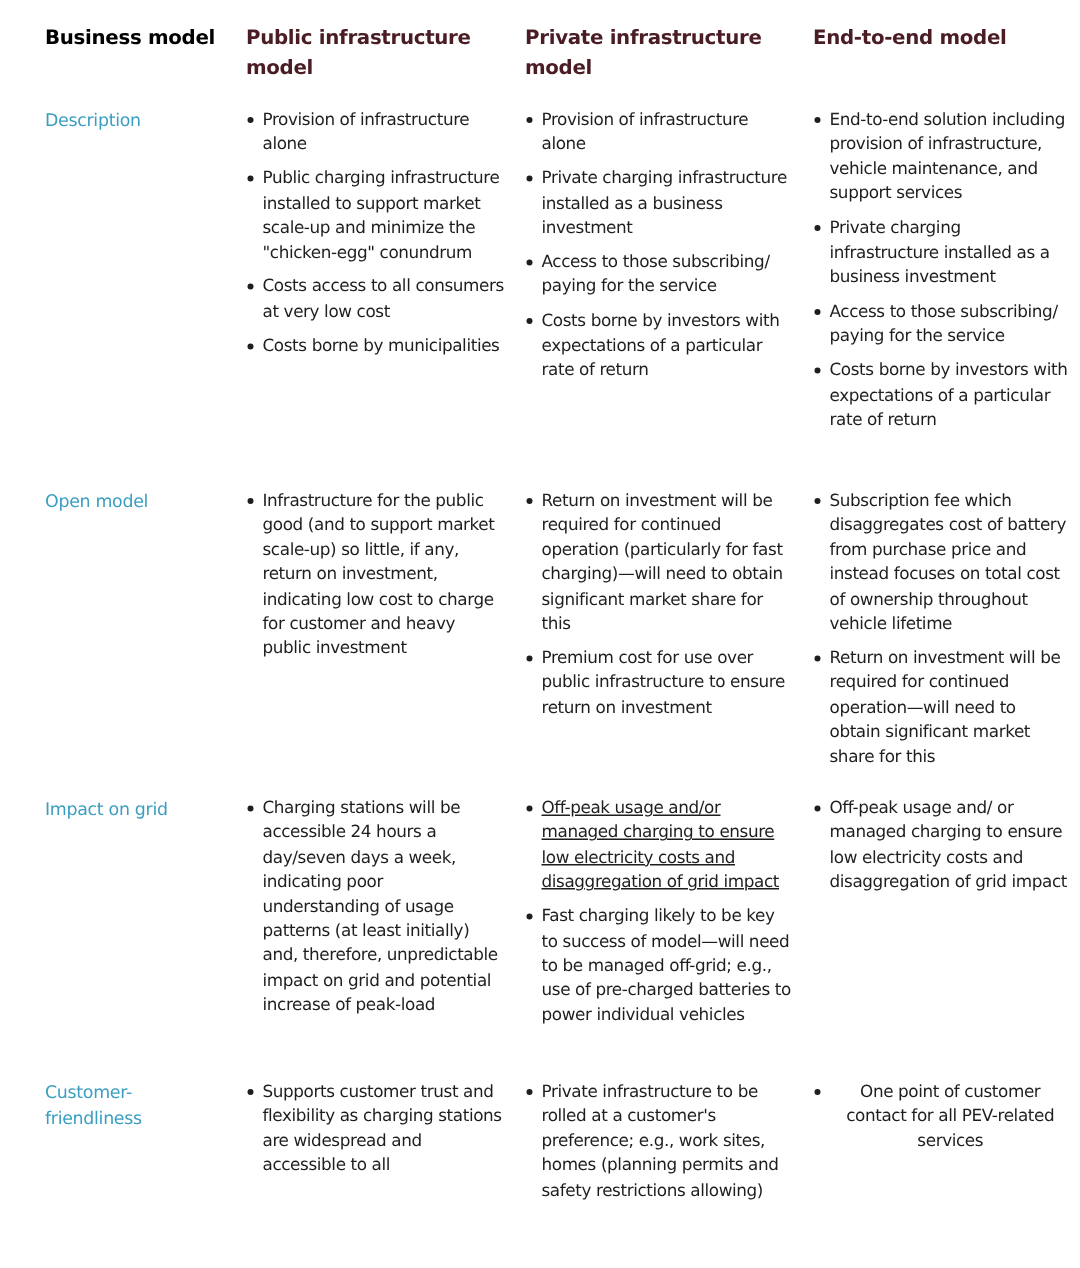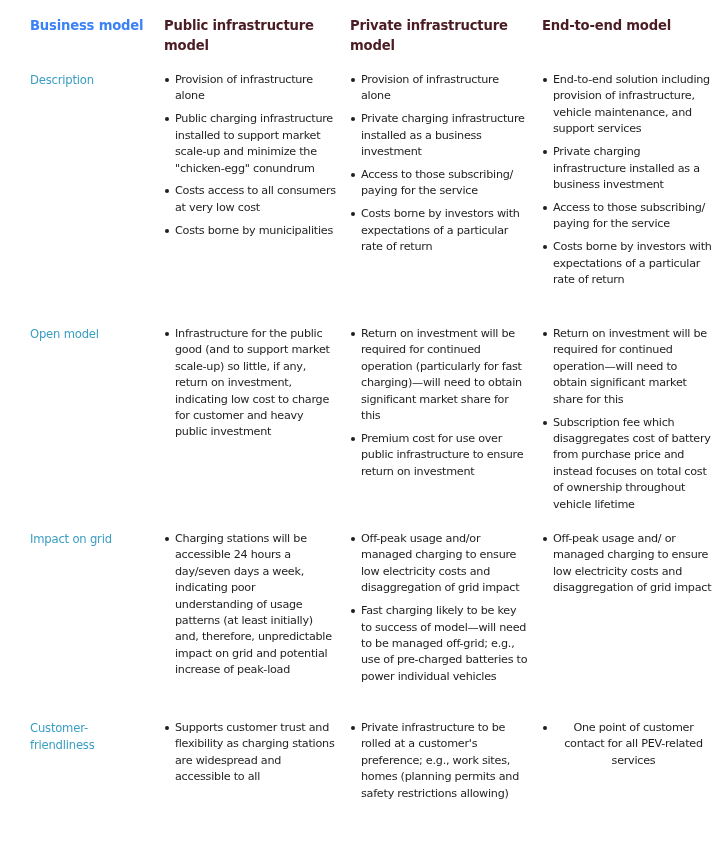--- a/index.html
+++ b/index.html
@@ -28,21 +28,21 @@
   li .bullet {
     position: absolute; left: 1px; top: 6px; width: 4px; height: 4px;
     border-radius: 50%; background: #1e1e1e;
   }
 </style>
 </head>
 <body>
 
 <div class="page">
 
-  <div class="col-label hdr" style="top: 16px; color: #3b82f6;">Business model</div>
+  <div class="col-label hdr" style="top: 16px; color: #000000;">Business model</div>
   <div class="col-a hdr" style="top: 16px; width: 150px; color: rgb(74, 28, 36);">Public infrastructure model</div>
   <div class="col-b hdr" style="top: 16px; width: 160px; color: rgb(74, 28, 36);">Private infrastructure model</div>
   <div class="col-c hdr" style="top: 16px; color: rgb(74, 28, 36);">End-to-end model</div>
 
   <div class="col-label rowlabel" style="top: 72px; color: rgb(58, 158, 194);">Description</div>
   <ul class="col-a" style="top:72px;">
     <li style="color: rgb(30, 30, 30);"><span class="bullet" style="background: rgb(30, 30, 30);"></span><span>Provision of infrastructure alone</span></li>
     <li style="color: rgb(30, 30, 30);"><span class="bullet" style="background: rgb(30, 30, 30);"></span><span>Public charging infrastructure installed to support market scale-up and minimize the "chicken-egg" conundrum</span></li>
     <li style="color: rgb(30, 30, 30);"><span class="bullet" style="background: rgb(30, 30, 30);"></span><span>Costs access to all consumers at very low cost</span></li>
     <li style="color: rgb(30, 30, 30);"><span class="bullet" style="background: rgb(30, 30, 30);"></span><span>Costs borne by municipalities</span></li>
@@ -62,30 +62,30 @@
 
   <div class="col-label rowlabel" style="top: 326px; color: rgb(58, 158, 194);">Open model</div>
   <ul class="col-a" style="top:326px;">
     <li style="color: rgb(30, 30, 30);"><span class="bullet" style="background: rgb(30, 30, 30);"></span><span>Infrastructure for the public good (and to support market scale-up) so little, if any, return on investment, indicating low cost to charge for customer and heavy public investment</span></li>
   </ul>
   <ul class="col-b" style="top:326px;">
     <li style="color: rgb(30, 30, 30);"><span class="bullet" style="background: rgb(30, 30, 30);"></span><span>Return on investment will be required for continued operation (particularly for fast charging)—will need to obtain significant market share for this</span></li>
     <li style="color: rgb(30, 30, 30);"><span class="bullet" style="background: rgb(30, 30, 30);"></span><span>Premium cost for use over public infrastructure to ensure return on investment</span></li>
   </ul>
   <ul class="col-c" style="top:326px;">
+    <li style="color: rgb(30, 30, 30);"><span class="bullet" style="background: rgb(30, 30, 30);"></span><span>Subscription fee which disaggregates cost of battery from purchase price and instead focuses on total cost of ownership throughout vehicle lifetime</span></li>
     <li style="color: rgb(30, 30, 30);"><span class="bullet" style="background: rgb(30, 30, 30);"></span><span>Return on investment will be required for continued operation—will need to obtain significant market share for this</span></li>
-    <li style="color: rgb(30, 30, 30);"><span class="bullet" style="background: rgb(30, 30, 30);"></span><span>Subscription fee which disaggregates cost of battery from purchase price and instead focuses on total cost of ownership throughout vehicle lifetime</span></li>
   </ul>
 
   <div class="col-label rowlabel" style="top: 531px; color: rgb(58, 158, 194);">Impact on grid</div>
   <ul class="col-a" style="top:531px;">
     <li style="color: rgb(30, 30, 30);"><span class="bullet" style="background: rgb(30, 30, 30);"></span><span>Charging stations will be accessible 24 hours a day/seven days a week, indicating poor understanding of usage patterns (at least initially) and, therefore, unpredictable impact on grid and potential increase of peak-load</span></li>
   </ul>
   <ul class="col-b" style="top:531px;">
-    <li style="color: rgb(30, 30, 30);"><span class="bullet" style="background: rgb(30, 30, 30);"></span><span>Off-peak usage and/or managed charging to ensure low electricity costs and disaggregation of grid impact</span></li>
+    <li style="color: rgb(30, 30, 30); text-decoration: underline;"><span class="bullet" style="background: rgb(30, 30, 30);"></span><span>Off-peak usage and/or managed charging to ensure low electricity costs and disaggregation of grid impact</span></li>
     <li style="color: rgb(30, 30, 30);"><span class="bullet" style="background: rgb(30, 30, 30);"></span><span>Fast charging likely to be key to success of model—will need to be managed off-grid; e.g., use of pre-charged batteries to power individual vehicles</span></li>
   </ul>
   <ul class="col-c" style="top:531px;">
     <li style="color: rgb(30, 30, 30);"><span class="bullet" style="background: rgb(30, 30, 30);"></span><span>Off-peak usage and/ or managed charging to ensure low electricity costs and disaggregation of grid impact</span></li>
   </ul>
 
   <div class="col-label rowlabel" style="top: 720px; width: 80px; color: rgb(58, 158, 194);">Customer-friendliness</div>
   <ul class="col-a" style="top:720px;">
     <li style="color: rgb(30, 30, 30);"><span class="bullet" style="background: rgb(30, 30, 30);"></span><span>Supports customer trust and flexibility as charging stations are widespread and accessible to all</span></li>
   </ul>

